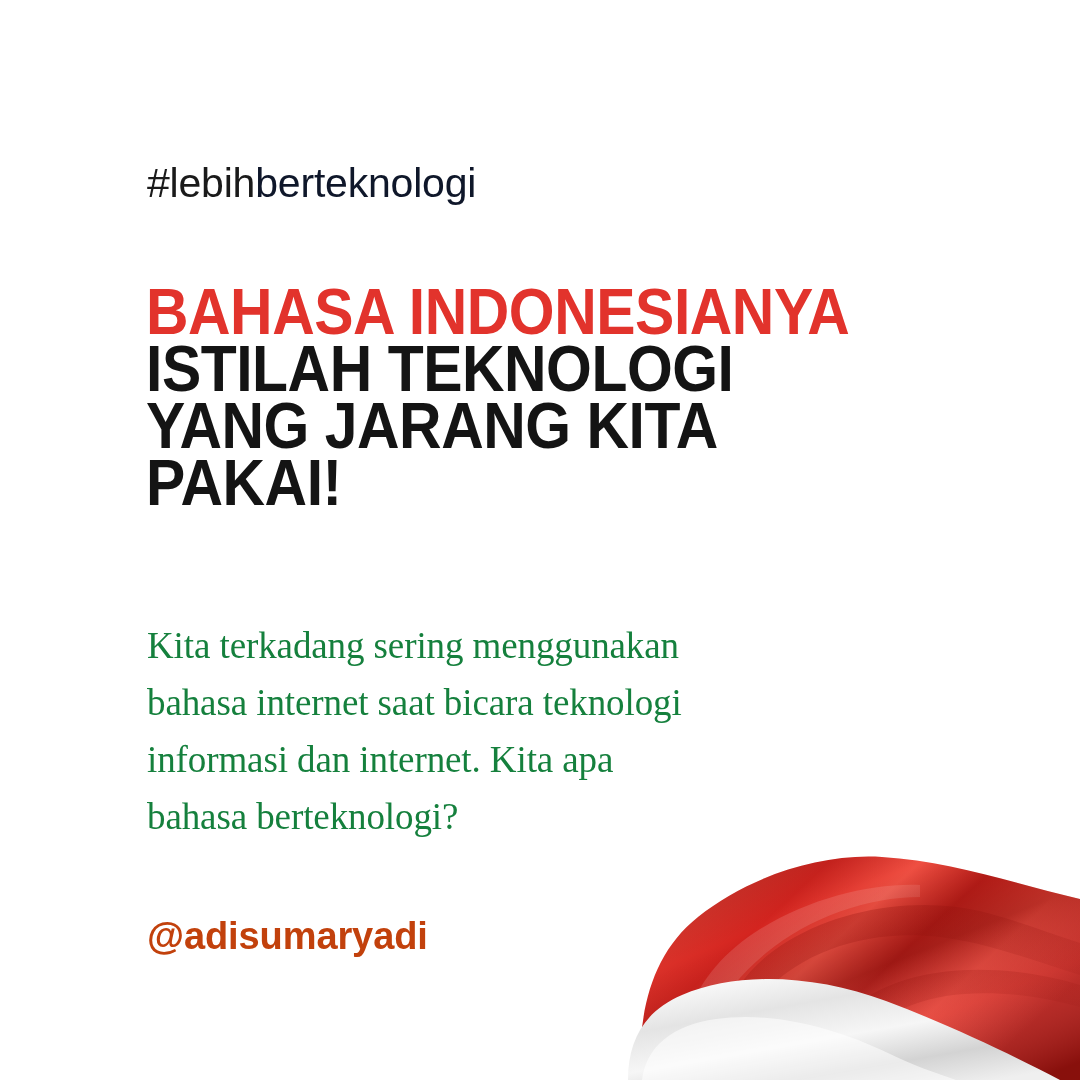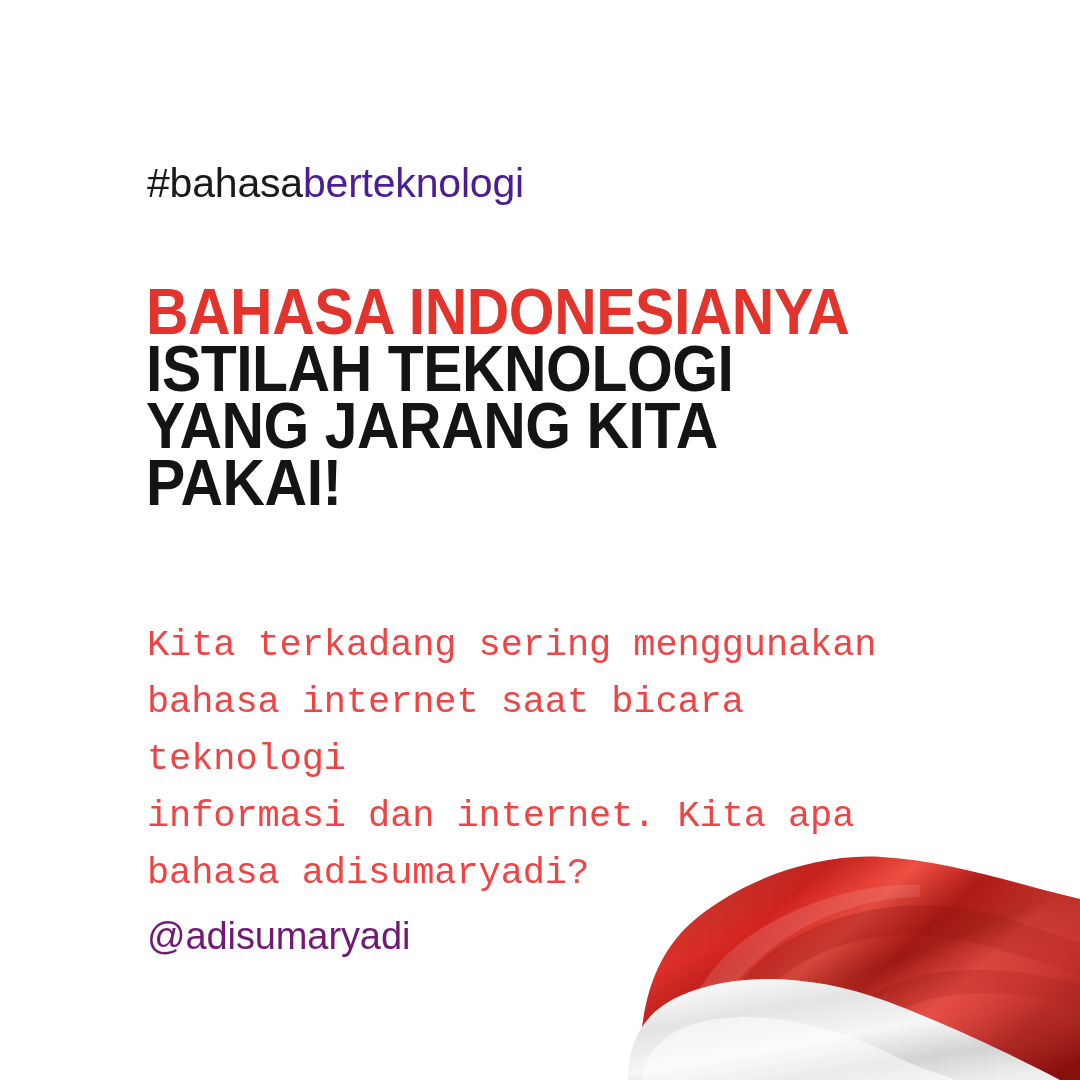--- a/index.html
+++ b/index.html
@@ -26,21 +26,21 @@
     left: 147px;
     top: 163px;
     font-family: "Liberation Sans", sans-serif;
     font-size: 41px;
     font-weight: 400;
     letter-spacing: -0.2px;
     white-space: nowrap;
     line-height: 1;
   }
   .hashtag .part-dark { color: #1a1a1a; }
-  .hashtag .part-red  { color: #4c1d95; margin-top: 46px; }
+  .hashtag .part-red  { color: #0f172a; margin-top: 46px; }
 
   
   .headline {
     position: absolute;
     left: 146px;
     top: 284px;
     width: 880px;
   }
   .headline-line {
     font-family: "Liberation Sans Narrow", "Liberation Sans", sans-serif;
@@ -56,40 +56,40 @@
   }
   .headline-line.red   { color: #e2332c; }
   .headline-line.black { color: #141414; }
 
   
   .body-copy {
     position: absolute;
     left: 147px;
     top: 617px;
     width: 740px;
-    font-family: Liberation Mono, monospace;
+    font-family: Liberation Serif, serif;
     font-size: 37px;
     font-weight: 400;
     line-height: 57px;
-    color: #ef4444;
+    color: #15803d;
     letter-spacing: -0.1px;
   }
   .body-copy p {
     margin: 0;
   }
 
   
   .handle {
     position: absolute;
     left: 147px;
     top: 917px;
     font-family: "Liberation Sans", sans-serif;
     font-size: 38px;
-    font-weight: 400;
-    color: #701a75;
+    font-weight: 700;
+    color: #c2410c;
     letter-spacing: -0.1px;
     line-height: 1;
   }
 
   
   .flag-art {
     position: absolute;
     right: 0;
     bottom: 0;
     width: 460px;
@@ -101,35 +101,35 @@
     width: 100%;
     height: 100%;
   }
 </style>
 </head>
 <body>
 
 <div class="poster">
 
   <div class="hashtag">
-    <span class="part-dark">#bahasa</span><span class="part-red">berteknologi</span>
+    <span class="part-dark">#lebih</span><span class="part-red">berteknologi</span>
   </div>
 
   <div class="headline">
     <div class="headline-line red">BAHASA INDONESIANYA</div>
     <div class="headline-line black">ISTILAH TEKNOLOGI</div>
     <div class="headline-line black">YANG JARANG KITA</div>
     <div class="headline-line black">PAKAI!</div>
   </div>
 
   <div class="body-copy">
     <p>Kita terkadang sering menggunakan</p>
     <p>bahasa internet saat bicara teknologi</p>
     <p>informasi dan internet. Kita apa</p>
-    <p>bahasa adisumaryadi?</p>
+    <p>bahasa berteknologi?</p>
   </div>
 
   <div class="handle">@adisumaryadi</div>
 
   <div class="flag-art">
     <svg viewBox="0 0 460 255" preserveAspectRatio="none" xmlns="http://www.w3.org/2000/svg">
       <defs>
         <linearGradient id="redGrad" x1="0" y1="0" x2="1" y2="0.55">
           <stop offset="0%" stop-color="#c41a15"></stop>
           <stop offset="18%" stop-color="#e03a30"></stop>

